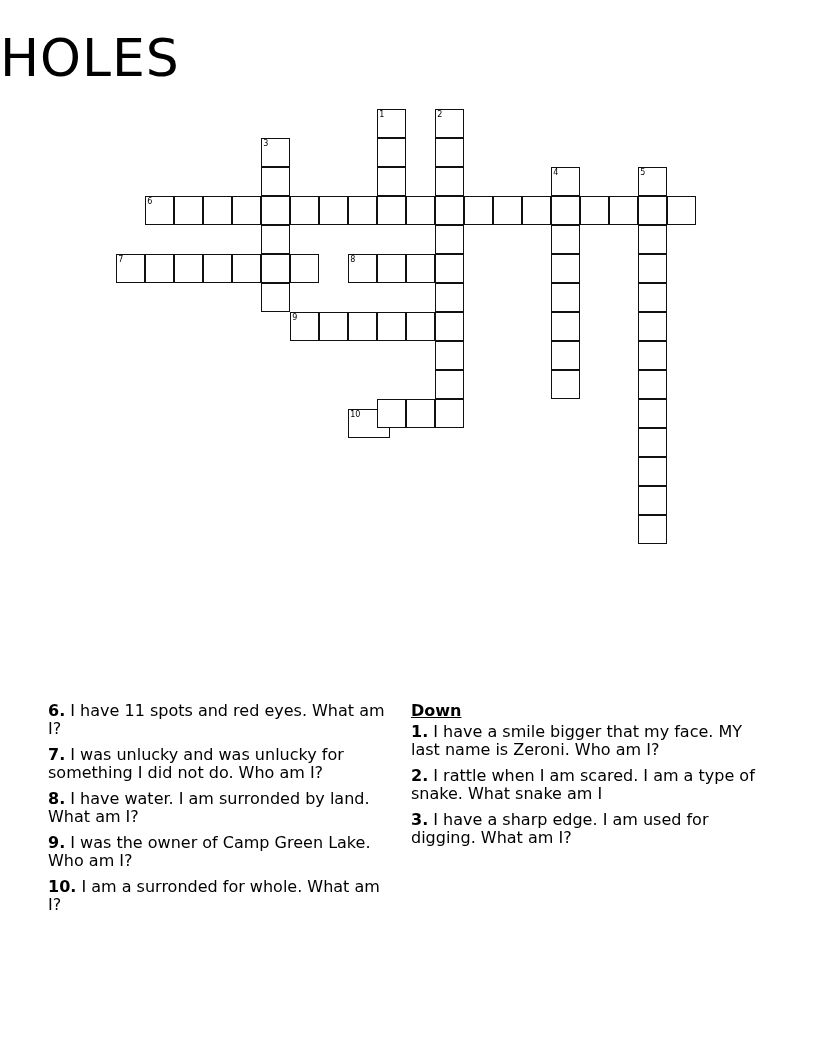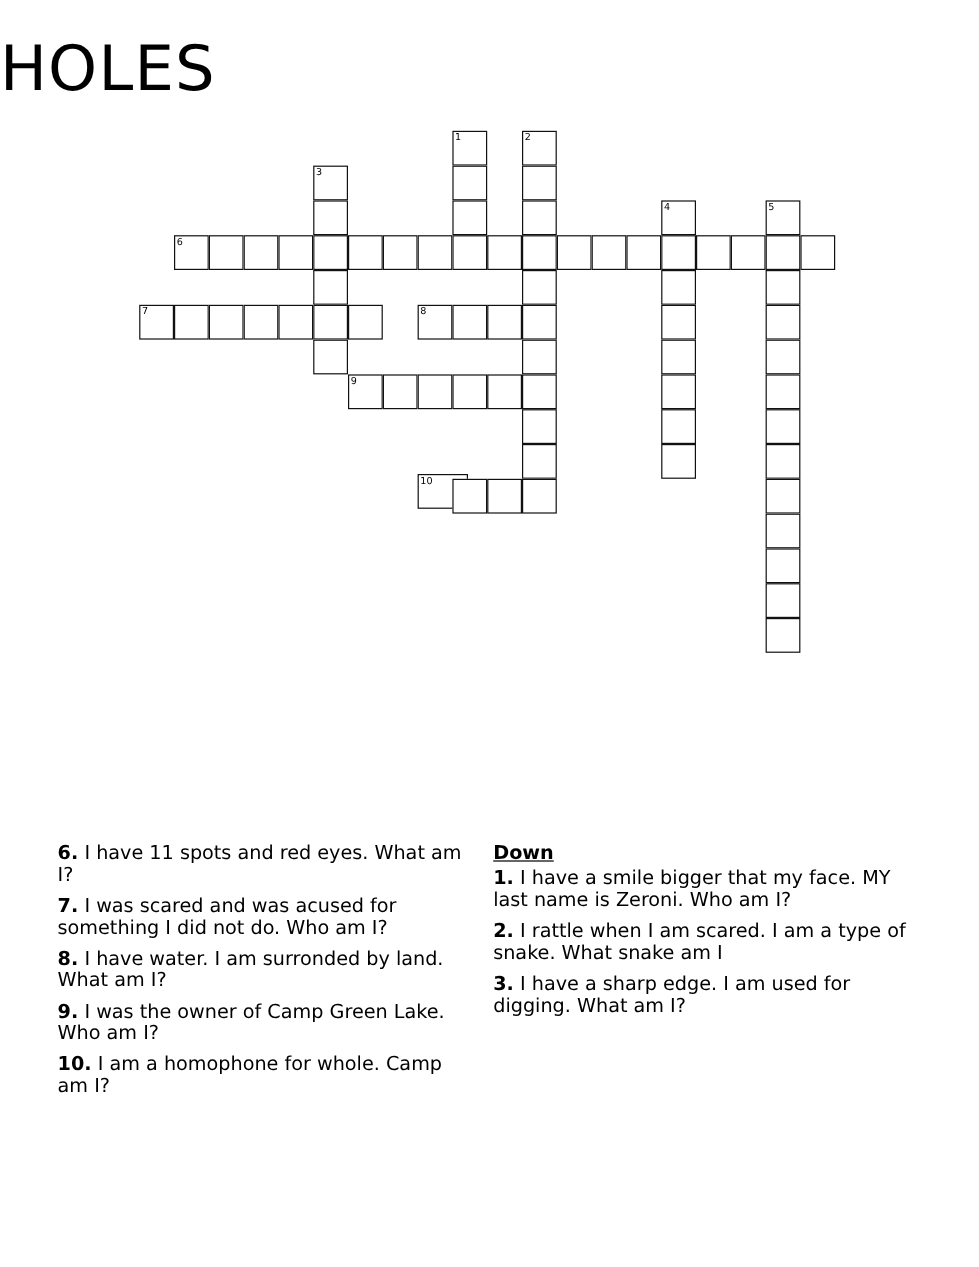--- a/index.html
+++ b/index.html
@@ -102,33 +102,33 @@
     </div>
     <div class="cell" style="left: 261px; top: 145px;"></div>
     <div class="cell" style="left: 290px; top: 145px;"></div>
     <div class="cell" style="left: 174px; top: 203px;">
       <span class="num">9</span>
     </div>
     <div class="cell" style="left: 203px; top: 203px;"></div>
     <div class="cell" style="left: 232px; top: 203px;"></div>
     <div class="cell" style="left: 261px; top: 203px;"></div>
     <div class="cell" style="left: 290px; top: 203px;"></div>
-    <div class="cell" style="left: 232px; top: 286px; padding-left: 40px;">
+    <div class="cell" style="left: 232px; top: 300px; padding-left: 40px;">
       <span class="num">10</span>
     </div>
     <div class="cell" style="left: 261px; top: 290px;"></div>
     <div class="cell" style="left: 290px; top: 290px;"></div>
   </div>
 
 <div class="clues across">
   <div class="clue"><b>6.</b> <span>I have 11 spots and red eyes. What am I?</span></div>
-  <div class="clue"><b>7.</b> <span>I was scared and was acused for something I did not do. Who am I?</span></div>
+  <div class="clue"><b>7.</b> <span>I was unlucky and was unlucky for something I did not do. Who am I?</span></div>
   <div class="clue"><b>8.</b> <span>I have water. I am surronded by land. What am I?</span></div>
   <div class="clue"><b>9.</b> <span>I was the owner of Camp Green Lake. Who am I?</span></div>
-  <div class="clue"><b>10.</b> <span>I am a homophone for whole. Camp am I?</span></div>
+  <div class="clue"><b>10.</b> <span>I am a surronded for whole. What am I?</span></div>
 </div>
 
 <div class="clues down">
   <h3>Down</h3>
   <div class="clue"><b>1.</b> <span>I have a smile bigger that my face. MY last name is Zeroni. Who am I?</span></div>
   <div class="clue"><b>2.</b> <span>I rattle when I am scared. I am a type of snake. What snake am I</span></div>
   <div class="clue"><b>3.</b> <span>I have a sharp edge. I am used for digging. What am I?</span></div>
 </div>
 
 </body></html>

